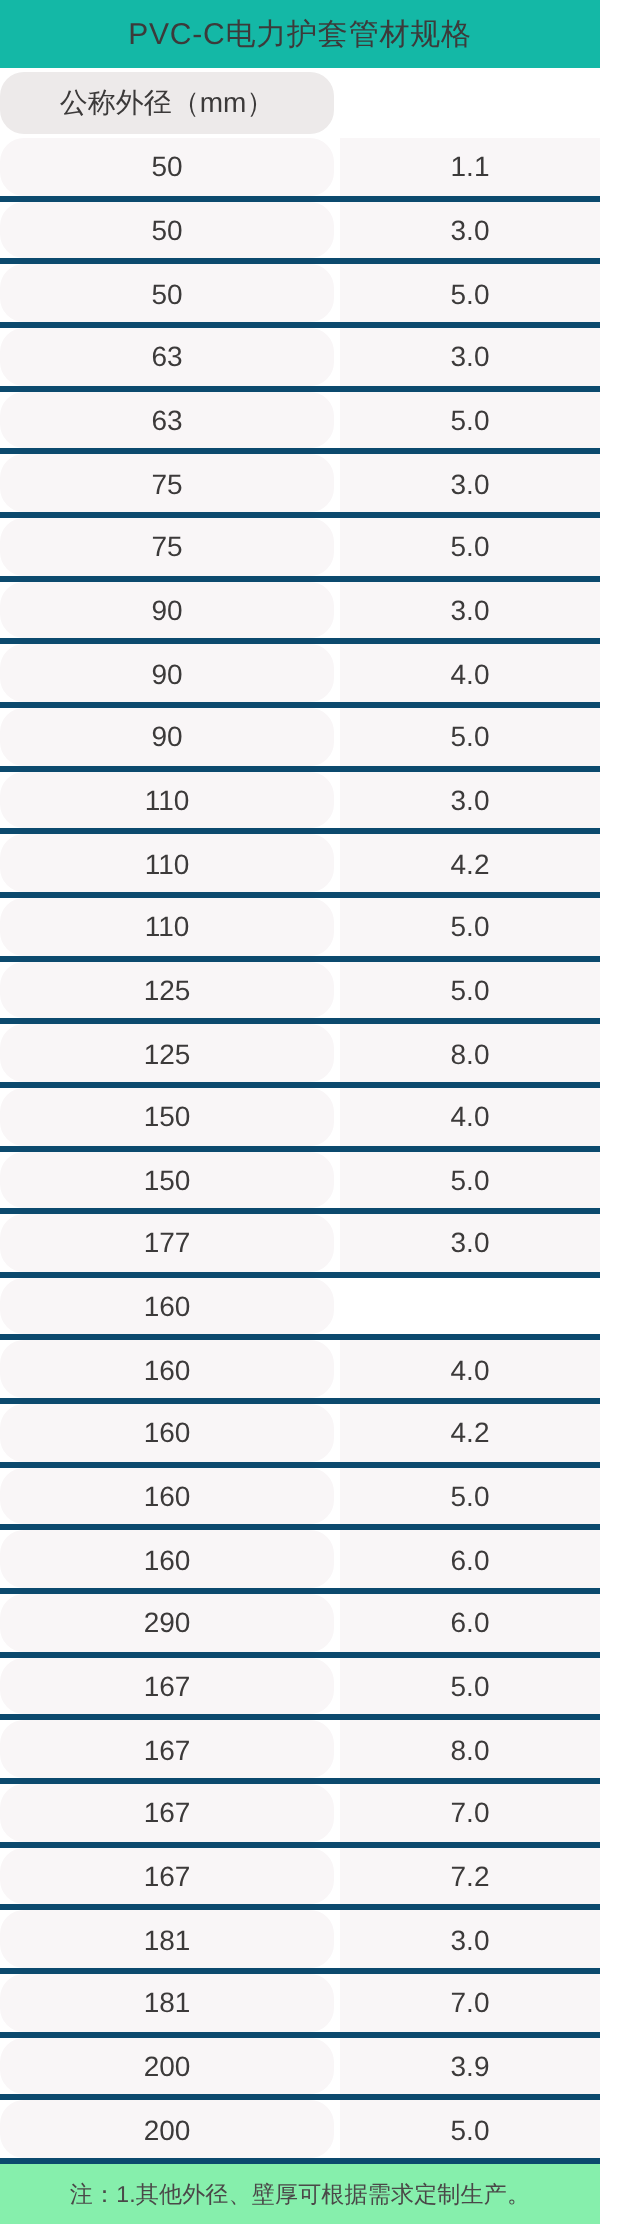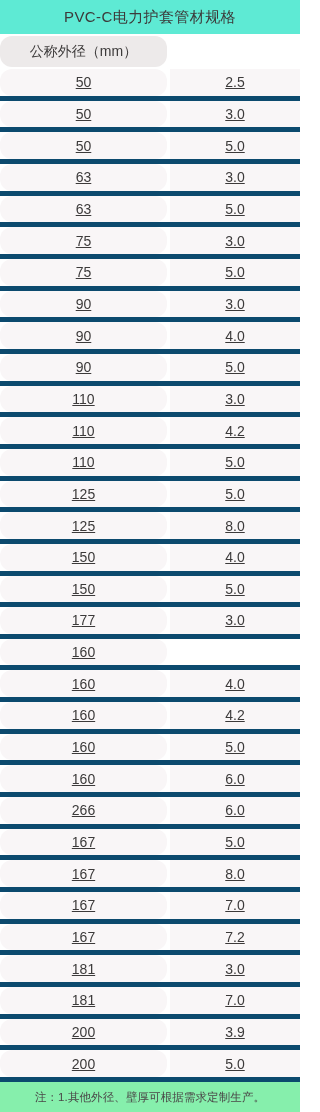--- a/index.html
+++ b/index.html
@@ -22,21 +22,21 @@
     height: 1112px;
     display: flex;
     flex-direction: column;
     background: #ffffff;
   }
 
   
   .title-row {
     height: 36px;
     flex: 0 0 36px;
-    background: #5eead4;
+    background: #14b8a6;
     border-bottom: 2px solid #ffffff;
     display: flex;
     align-items: center;
     justify-content: center;
   }
   .title-text {
     font-size: 15px;
     letter-spacing: 0.4px;
     color: #3c3a3a;
     white-space: nowrap;
@@ -64,23 +64,22 @@
 
   
   .body-rows {
     flex: 1 1 auto;
     display: flex;
     flex-direction: column;
   }
   .data-row {
     flex: 1 1 0;
     display: flex;
-    border-bottom: 5px solid #0c4a6e;
+    border-bottom: 3px solid #0c4a6e;
     min-height: 0;
-    text-decoration: underline;
   }
   .data-cell {
     background: #f9f6f7;
     display: flex;
     align-items: center;
     justify-content: center;
     font-size: 14px;
     color: #3c3a3a;
     line-height: 1;
   }
@@ -114,21 +113,21 @@
     <div class="head-cell col-a">
       <span>公称外径（mm）</span>
     </div>
     <div class="col-gap"></div>
   </div>
 
   <div class="body-rows" id="body-rows">
       <div class="data-row">
         <div class="data-cell col-a">50</div>
         <div class="col-gap"></div>
-        <div class="data-cell col-b">2.5</div>
+        <div class="data-cell col-b">1.1</div>
       </div>
       <div class="data-row">
         <div class="data-cell col-a">50</div>
         <div class="col-gap"></div>
         <div class="data-cell col-b">3.0</div>
       </div>
       <div class="data-row">
         <div class="data-cell col-a">50</div>
         <div class="col-gap"></div>
         <div class="data-cell col-b">5.0</div>
@@ -226,21 +225,21 @@
         <div class="data-cell col-a">160</div>
         <div class="col-gap"></div>
         <div class="data-cell col-b">5.0</div>
       </div>
       <div class="data-row">
         <div class="data-cell col-a">160</div>
         <div class="col-gap"></div>
         <div class="data-cell col-b">6.0</div>
       </div>
       <div class="data-row">
-        <div class="data-cell col-a">266</div>
+        <div class="data-cell col-a">290</div>
         <div class="col-gap"></div>
         <div class="data-cell col-b">6.0</div>
       </div>
       <div class="data-row">
         <div class="data-cell col-a">167</div>
         <div class="col-gap"></div>
         <div class="data-cell col-b">5.0</div>
       </div>
       <div class="data-row">
         <div class="data-cell col-a">167</div>

